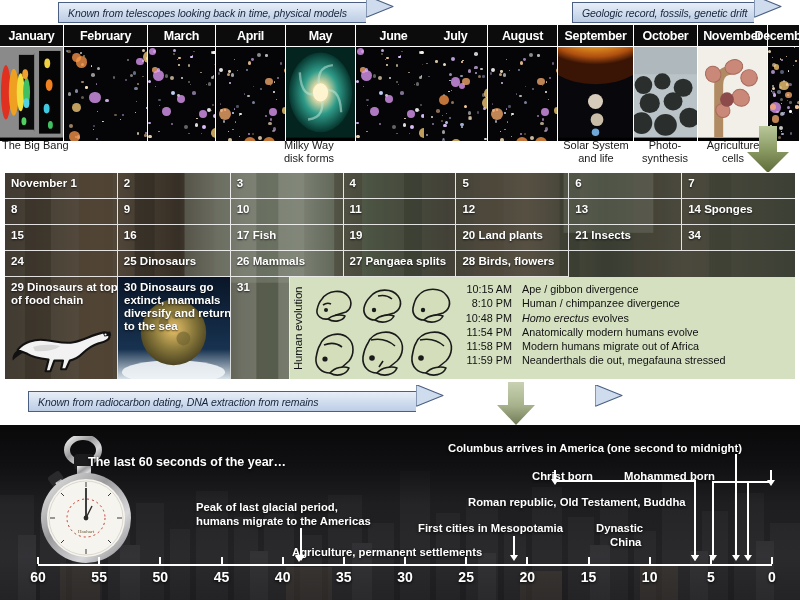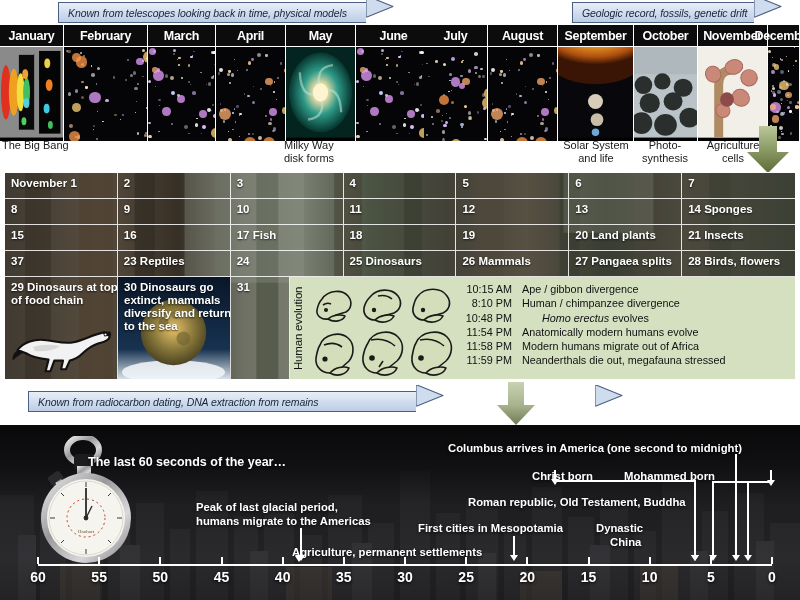--- a/index.html
+++ b/index.html
@@ -115,21 +115,21 @@
     letter-spacing: -0.2px;
   }
   #skulls { width: 148px; padding-top: 4px; }
   #evo-list {
     flex: 1; padding: 5px 4px 0 6px;
     font-size: 10.8px; color: #111; line-height: 14.3px;
   }
   .evo-row { display: flex; }
   .evo-time { width: 60px; text-align: right; padding-right: 10px; white-space: nowrap; }
   .evo-txt { white-space: nowrap; }
-  .evo-txt i { font-style: italic; margin-left: 20px; }
+  .evo-txt i { font-style: italic; }
 
   
   #bottom {
     position: absolute; left: 0; top: 425px; width: 800px; height: 175px;
     overflow: hidden; background: #1b1b1d;
   }
   #city { position: absolute; inset: 0; }
   #bottom-shade {
     position: absolute; inset: 0;
     background: linear-gradient(180deg, rgba(8,8,9,.97) 0%, rgba(12,12,14,.88) 22%,
@@ -781,26 +781,24 @@
         <div class="cal-cell">8</div>
         <div class="cal-cell">9</div>
         <div class="cal-cell">10</div>
         <div class="cal-cell">11</div>
         <div class="cal-cell">12</div>
         <div class="cal-cell">13</div>
         <div class="cal-cell">14 Sponges</div>
         <div class="cal-cell">15</div>
         <div class="cal-cell">16</div>
         <div class="cal-cell">17 Fish</div>
-        <div class="cal-cell">18</div>
         <div class="cal-cell">19</div>
         <div class="cal-cell">20  Land plants</div>
         <div class="cal-cell">21 Insects</div>
-        <div class="cal-cell">37</div>
-        <div class="cal-cell">23 Reptiles</div>
+        <div class="cal-cell">34</div>
         <div class="cal-cell">24</div>
         <div class="cal-cell">25 Dinosaurs</div>
         <div class="cal-cell">26 Mammals</div>
         <div class="cal-cell">27 Pangaea splits</div>
         <div class="cal-cell">28 Birds, flowers</div>
         <div class="cal-cell cal-row5" style="border-right: none;"></div>
         <div class="cal-cell cal-row5" style="border-right: none;"></div>
         <div class="cal-cell cal-row5" style="border-right: none;"></div>
         <div class="cal-cell cal-row5" style="border-right: none;"></div>
         <div class="cal-cell cal-row5" style="border-right: none;"></div>

